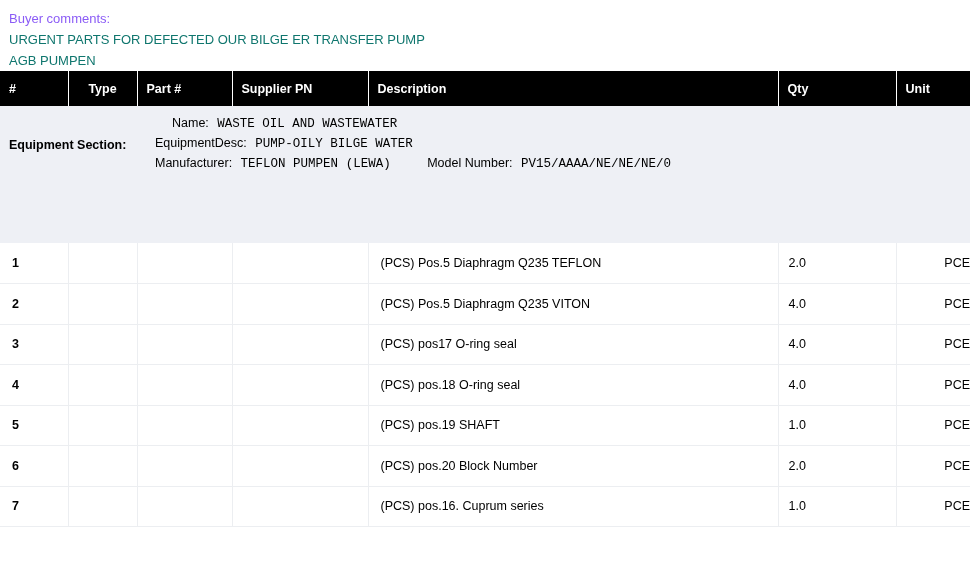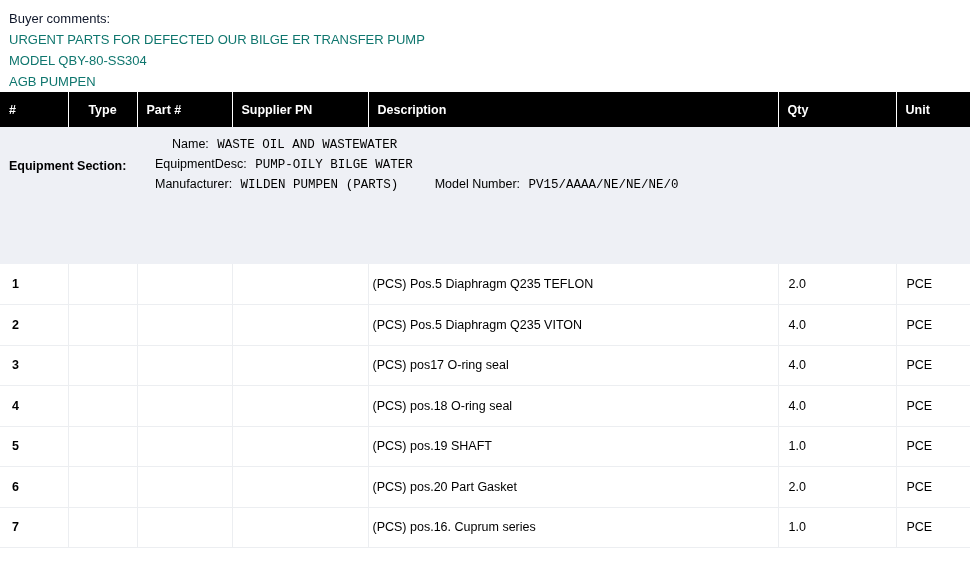--- a/index.html
+++ b/index.html
@@ -20,21 +20,21 @@
   
   #comments-block {
     padding: 8px 0 0 9px;
   }
   #comments-block .comment-line {
     font-size: 13px;
     line-height: 21px;
     white-space: nowrap;
   }
   #comments-block .comment-label {
-    color: #0f172a;
+    color: #8b5cf6;
   }
   #comments-block .comment-body {
     color: #0f766e;
   }
 
   
   table#parts-table {
     width: 970px;
     border-collapse: collapse;
     table-layout: fixed;
@@ -134,40 +134,40 @@
     white-space: nowrap;
   }
   tbody tr.data-row td:last-child {
     border-right: none;
   }
   tbody tr.data-row td.cell-num {
     font-weight: bold;
     padding-left: 12px;
   }
   tbody tr.data-row td.cell-desc {
-    padding-left: 4px;
+    padding-left: 12px;
   }
   tbody tr.data-row td.cell-qty {
     padding-left: 10px;
   }
   tbody tr.data-row td.cell-unit {
-    padding-left: 10px;
+    padding-left: 2px;
+    text-align: right;
   }
   
   tbody tr.data-row:first-of-type td {
     border-top: 1px solid #eceef1;
   }
 </style>
 </head>
 <body>
 
 <div id="comments-block">
   <div class="comment-line comment-label">Buyer comments:</div>
   <div class="comment-line comment-body">URGENT PARTS FOR DEFECTED OUR BILGE ER TRANSFER PUMP</div>
-  <div class="comment-line comment-body">MODEL QBY-80-SS304</div>
   <div class="comment-line comment-body">AGB PUMPEN</div>
 </div>
 
 <table id="parts-table">
   <colgroup>
     <col class="c-num">
       <col class="c-type">
       <col class="c-part">
     <col class="c-supplier">
       <col class="c-desc">
@@ -197,21 +197,21 @@
             <div class="eq-line eq-name-line">
               <span class="eq-key">Name:</span>
               <span class="eq-val">WASTE OIL AND WASTEWATER</span>
             </div>
             <div class="eq-line">
               <span class="eq-key">EquipmentDesc:</span>
               <span class="eq-val">PUMP-OILY BILGE WATER</span>
             </div>
             <div class="eq-line">
               <span class="eq-key">Manufacturer:</span>
-              <span class="eq-val">WILDEN PUMPEN (PARTS)</span>
+              <span class="eq-val">TEFLON PUMPEN (LEWA)</span>
               <span class="eq-key eq-model-key">Model Number:</span>
               <span class="eq-val">PV15/AAAA/NE/NE/NE/0</span>
             </div>
           </div>
         </div>
       </td>
     </tr>
 
     <tr class="data-row">
       <td class="cell-num">1</td>
@@ -256,21 +256,21 @@
       <td class="cell-sup"></td>
       <td class="cell-desc">(PCS) pos.19 SHAFT</td>
       <td class="cell-qty">1.0</td>
       <td class="cell-unit">PCE</td>
     </tr>
     <tr class="data-row">
       <td class="cell-num">6</td>
       <td class="cell-type"></td>
       <td class="cell-part"></td>
       <td class="cell-sup"></td>
-      <td class="cell-desc">(PCS) pos.20 Part Gasket</td>
+      <td class="cell-desc">(PCS) pos.20 Block Number</td>
       <td class="cell-qty">2.0</td>
       <td class="cell-unit">PCE</td>
     </tr>
     <tr class="data-row">
       <td class="cell-num">7</td>
       <td class="cell-type"></td>
       <td class="cell-part"></td>
       <td class="cell-sup"></td>
       <td class="cell-desc">(PCS) pos.16. Cuprum series</td>
       <td class="cell-qty">1.0</td>

